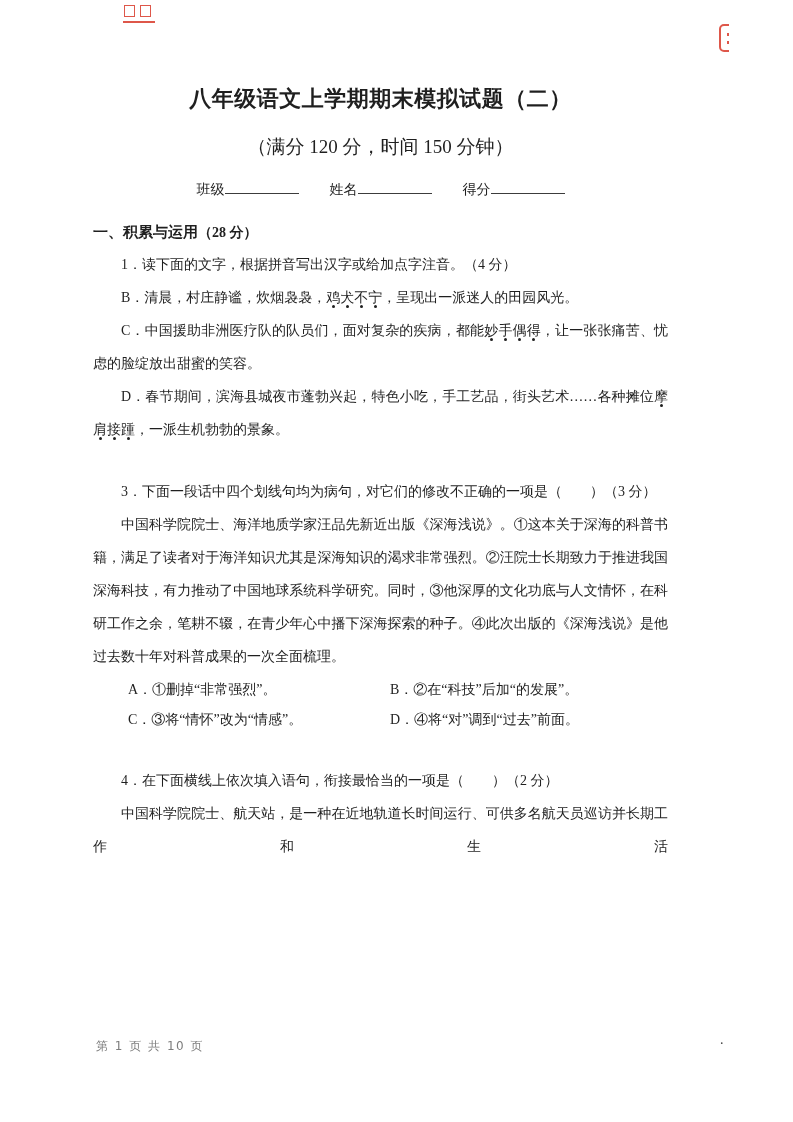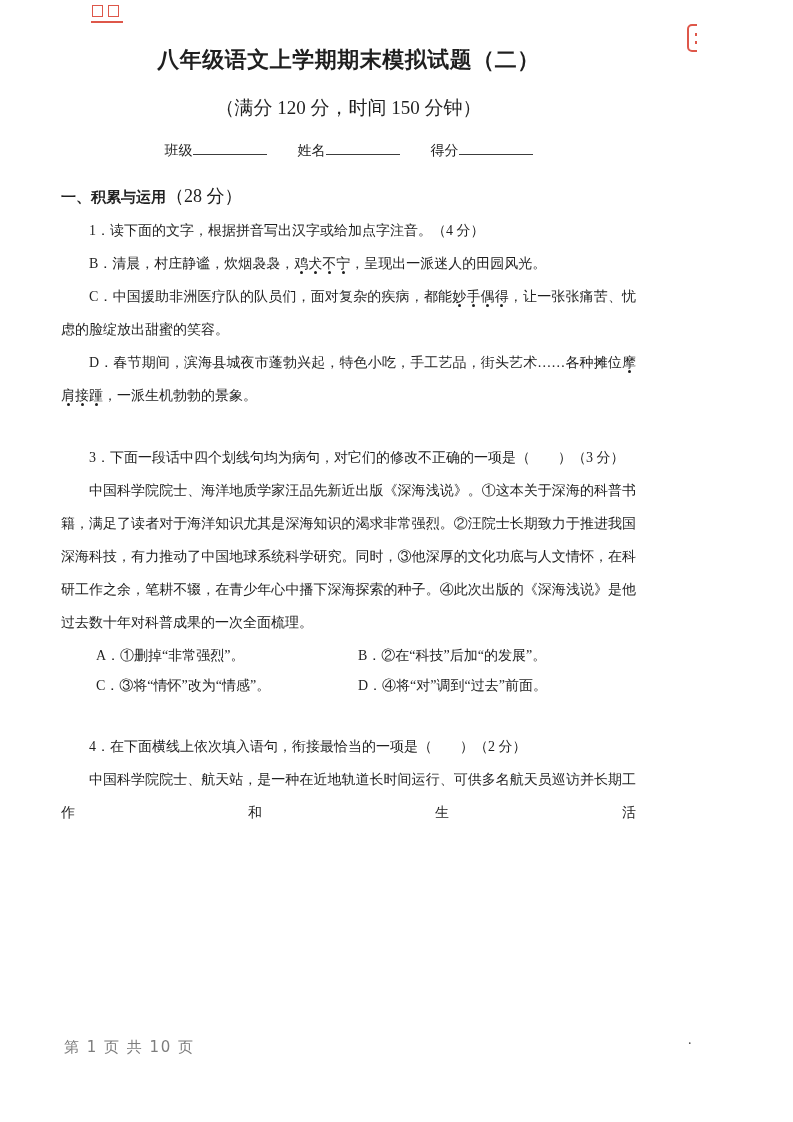--- a/index.html
+++ b/index.html
@@ -1,50 +1,51 @@
 <!DOCTYPE html>
 <html><head>
 <meta charset="utf-8">
 <style>
   html,body{margin:0;padding:0;background:#ffffff;}
   .page{
     position:relative;
     width:697px;height:1122px;
     box-sizing:border-box;
-    padding:45px 61px 0 61px;
+    padding:84px 61px 0 61px;
     background:#ffffff;
     font-family:"Liberation Serif","DejaVu Serif",serif;
     color:#1f1f1f;
     font-size:14px;
     overflow:hidden;
+    margin-left:32px;
   }
   .title{font-size:22px;font-weight:bold;text-align:center;margin:0;letter-spacing:.5px;}
   .subtitle{font-size:19px;font-weight:normal;text-align:center;margin-top:20px;}
   .fields{display:flex;justify-content:center;gap:31px;margin-top:20px;}
   .field{white-space:nowrap;}
   .blank{display:inline-block;width:74px;height:13px;border-bottom:1.3px solid #3c3c3c;}
   .sec{font-size:15px;font-weight:bold;margin:24px 0 0 0;}
-  .sec-score{font-weight:normal;font-size:18px;}
+  .sec-score{font-weight:bold;font-size:14px;}
   .stem{margin:6px 0 0 0;text-indent:2em;line-height:33px;}
   .gap-lg{margin-top:21px;}
   .gap-xl{margin-top:29px;}
   .para{margin:0;text-indent:2em;line-height:33px;text-align:justify;}
   .opt{margin:0;text-indent:2em;line-height:33px;text-align:justify;}
   .justify-last{text-align-last:justify;}
   .opt-grid{display:grid;grid-template-columns:262px auto;padding-left:35px;line-height:30px;margin-top:2px;}
   .em-dot{position:relative;}
   .em-dot::after{
     content:"";position:absolute;left:50%;bottom:-3px;
     width:3px;height:3px;margin-left:-1.5px;border-radius:50%;
     background:currentColor;
   }
   .footer{
     position:absolute;left:64px;top:1038px;
     font-family:"DejaVu Sans","Liberation Sans",sans-serif;
-    font-size:15px;color:#7d7d7d;letter-spacing:1.5px;
+    font-size:12px;color:#7d7d7d;letter-spacing:1.5px;
   }
   .stray-dot{position:absolute;left:688px;top:1032px;font-size:14px;color:#444;}
   
   .wm-left{position:absolute;left:90px;top:5px;width:40px;height:21px;opacity:.85;}
   .wm-left .g1,.wm-left .g2{
     position:absolute;top:0;width:11px;height:12px;
     border:1.6px solid #d93a2b;box-sizing:border-box;
   }
   .wm-left .g1{left:2px;} .wm-left .g2{left:18px;}
   .wm-left .bar{position:absolute;left:1px;top:16px;width:32px;height:2px;background:#d93a2b;}

